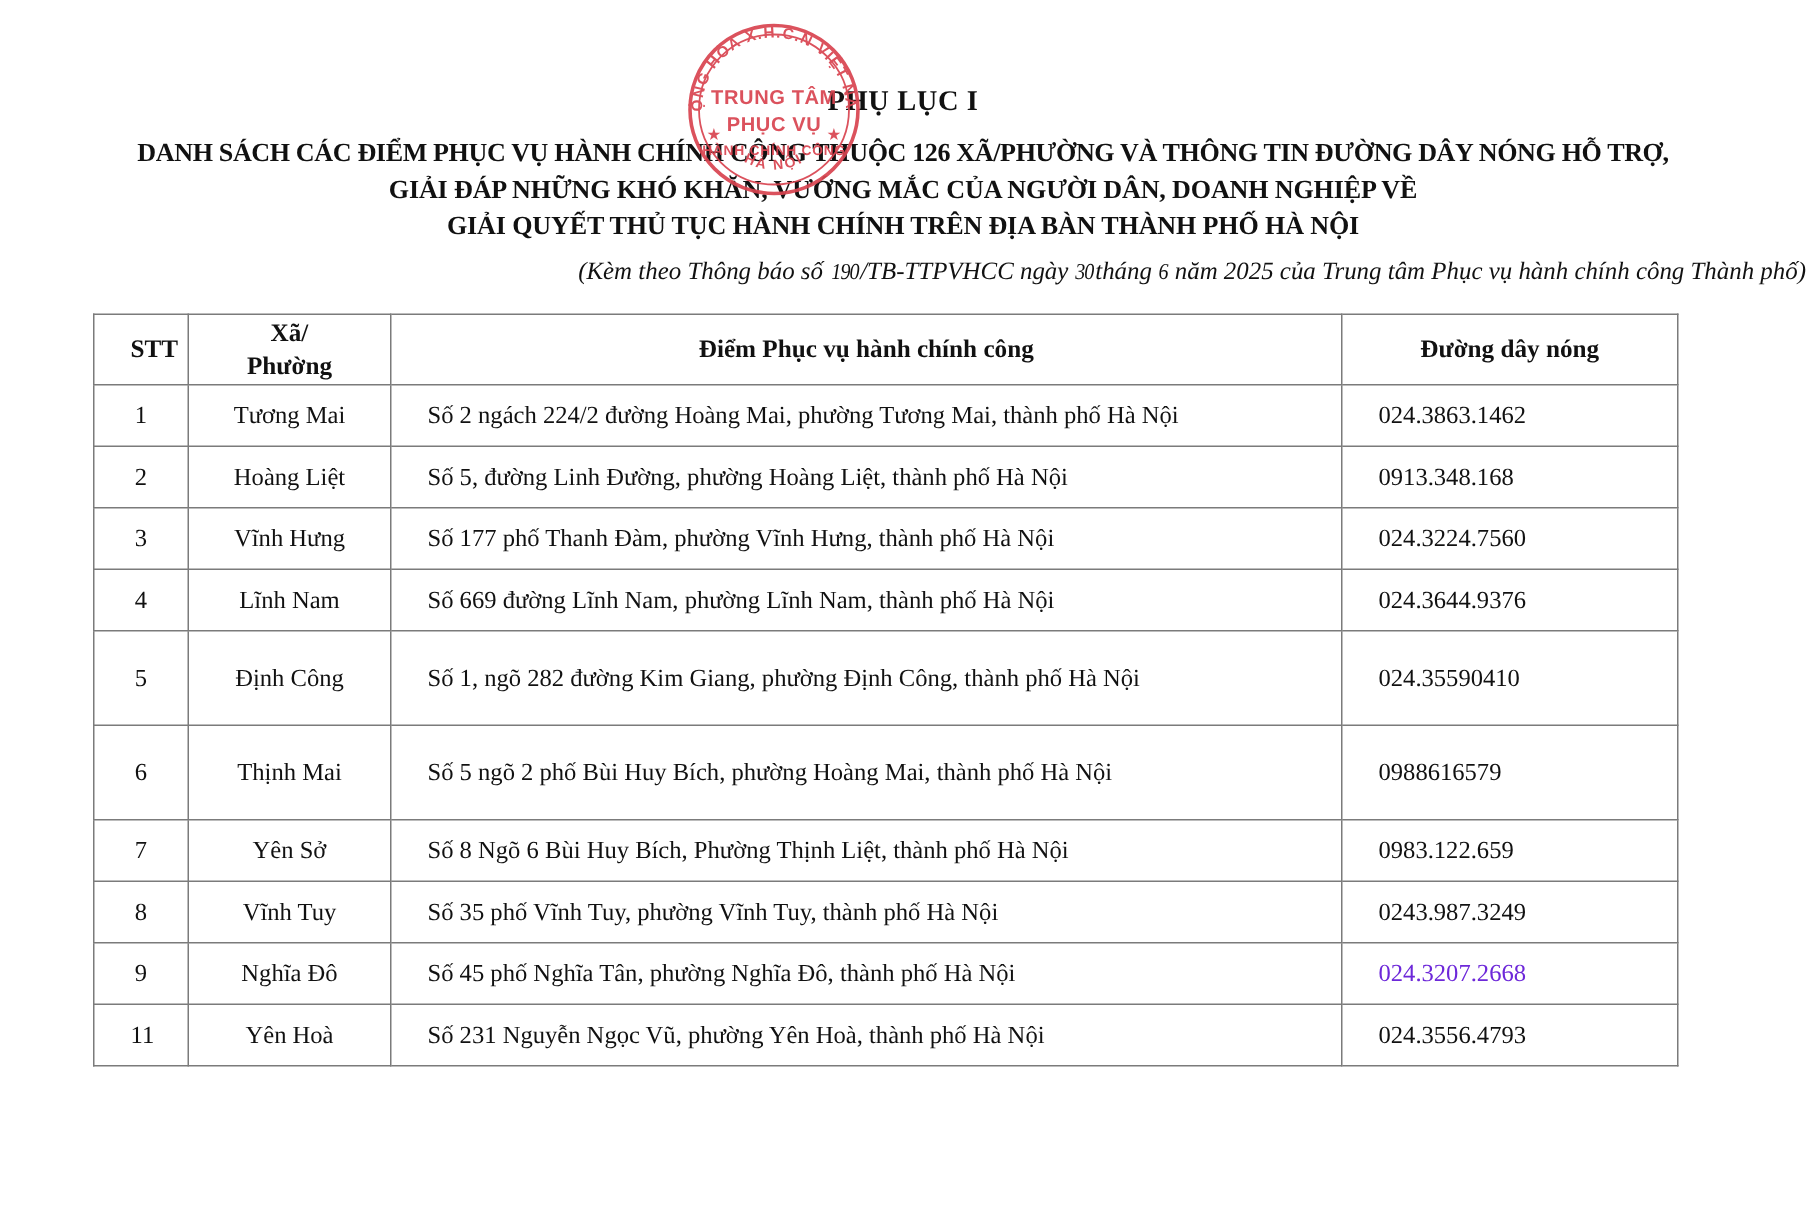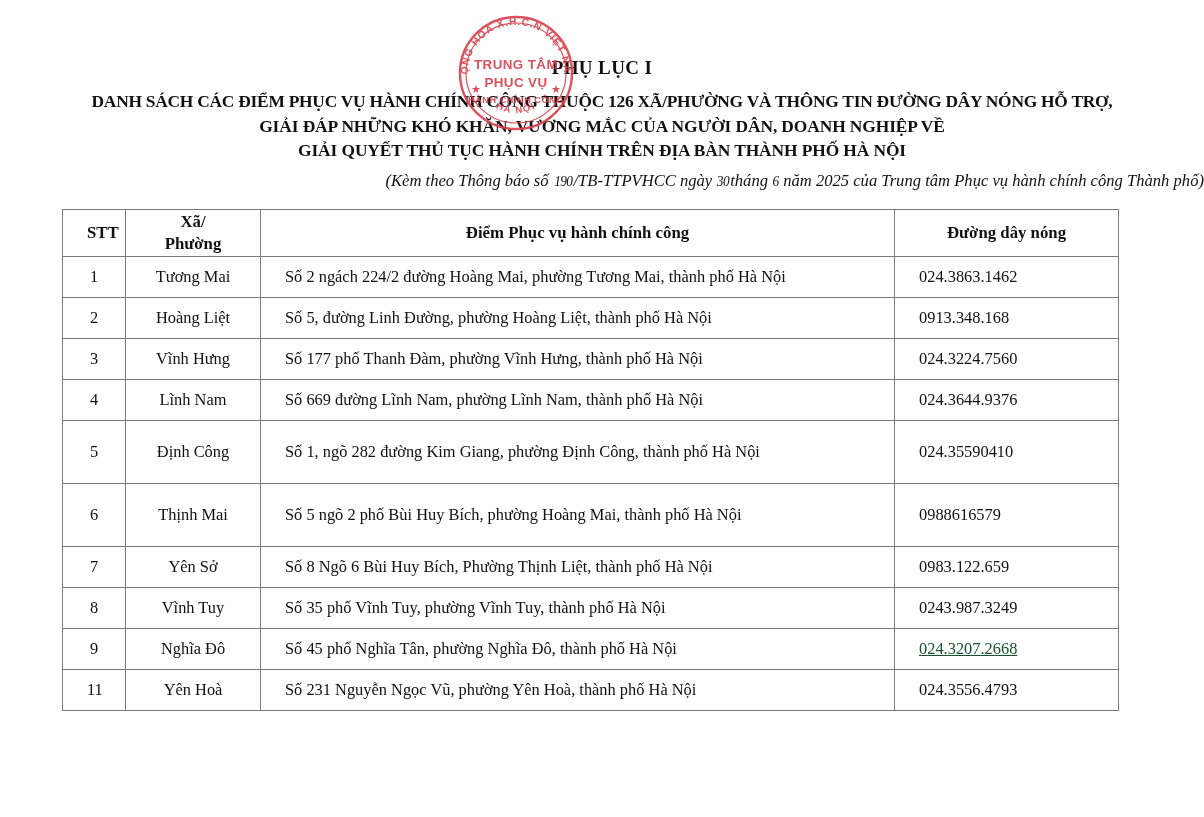--- a/index.html
+++ b/index.html
@@ -128,21 +128,21 @@
     font-size: 16.4px;
   }
   td.office {
     text-align: left;
     padding-left: 10px;
     font-size: 16.4px;
   }
   td.hotline {
     font-size: 16.4px;
   }
-  td.hotline.blue { color: #14532d; text-decoration: underline; }
+  td.hotline.blue { color: #6d28d9; }
 
   tr.r-normal td { height: 40px; }
   tr.r-tall   td { height: 62px; }
 </style>
 </head>
 <body>
 
 <div class="page">
 
   <div class="header">

